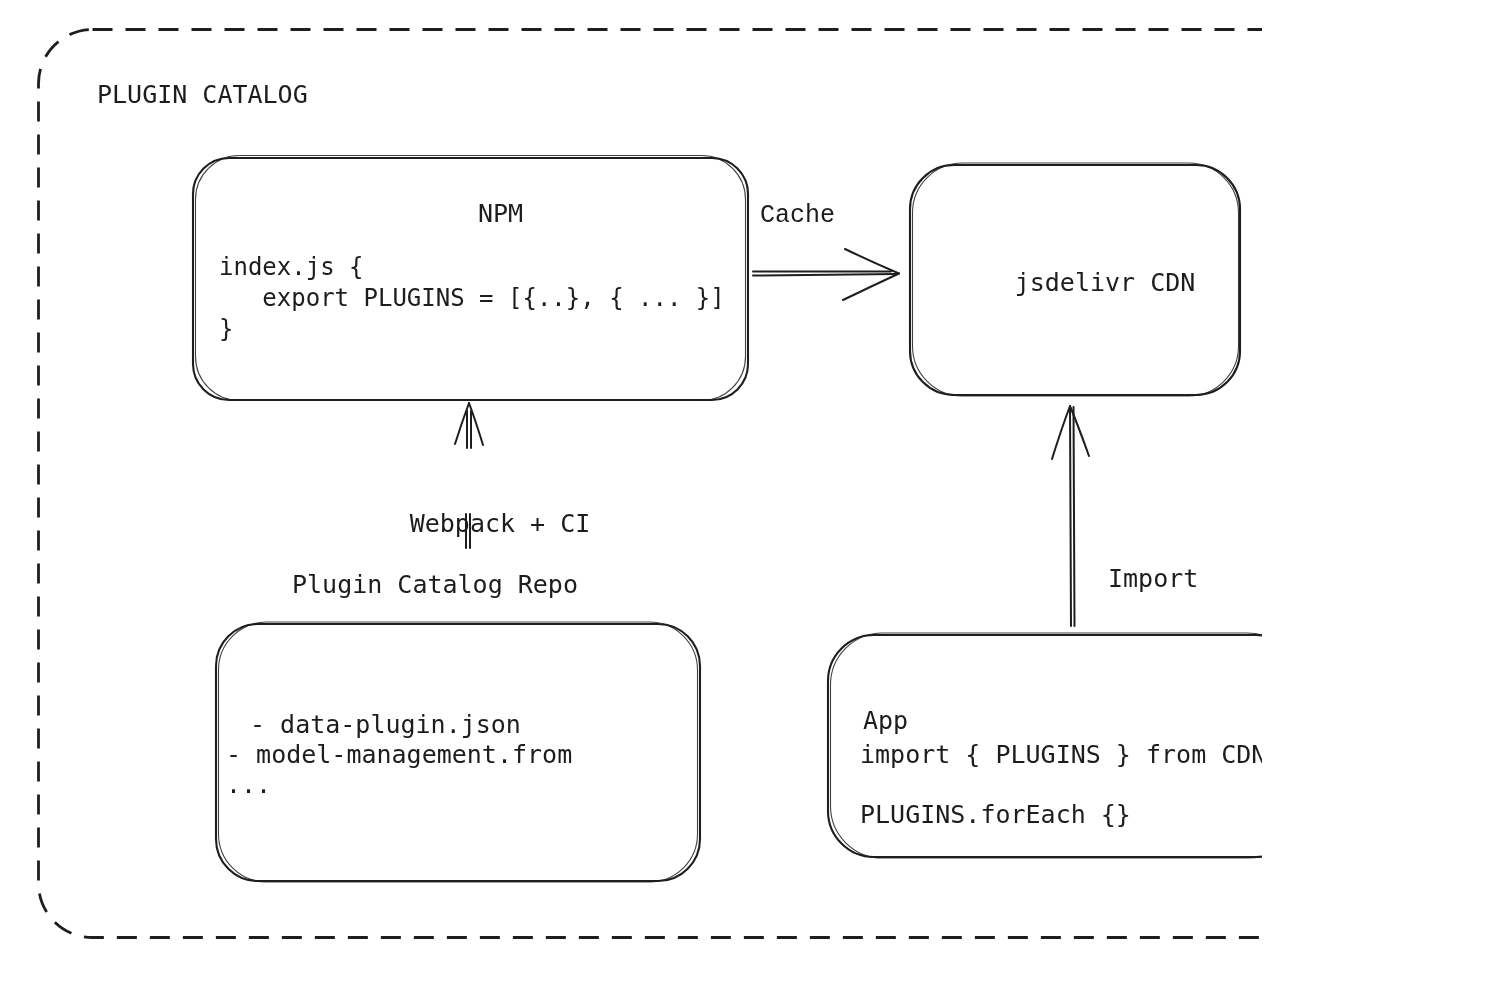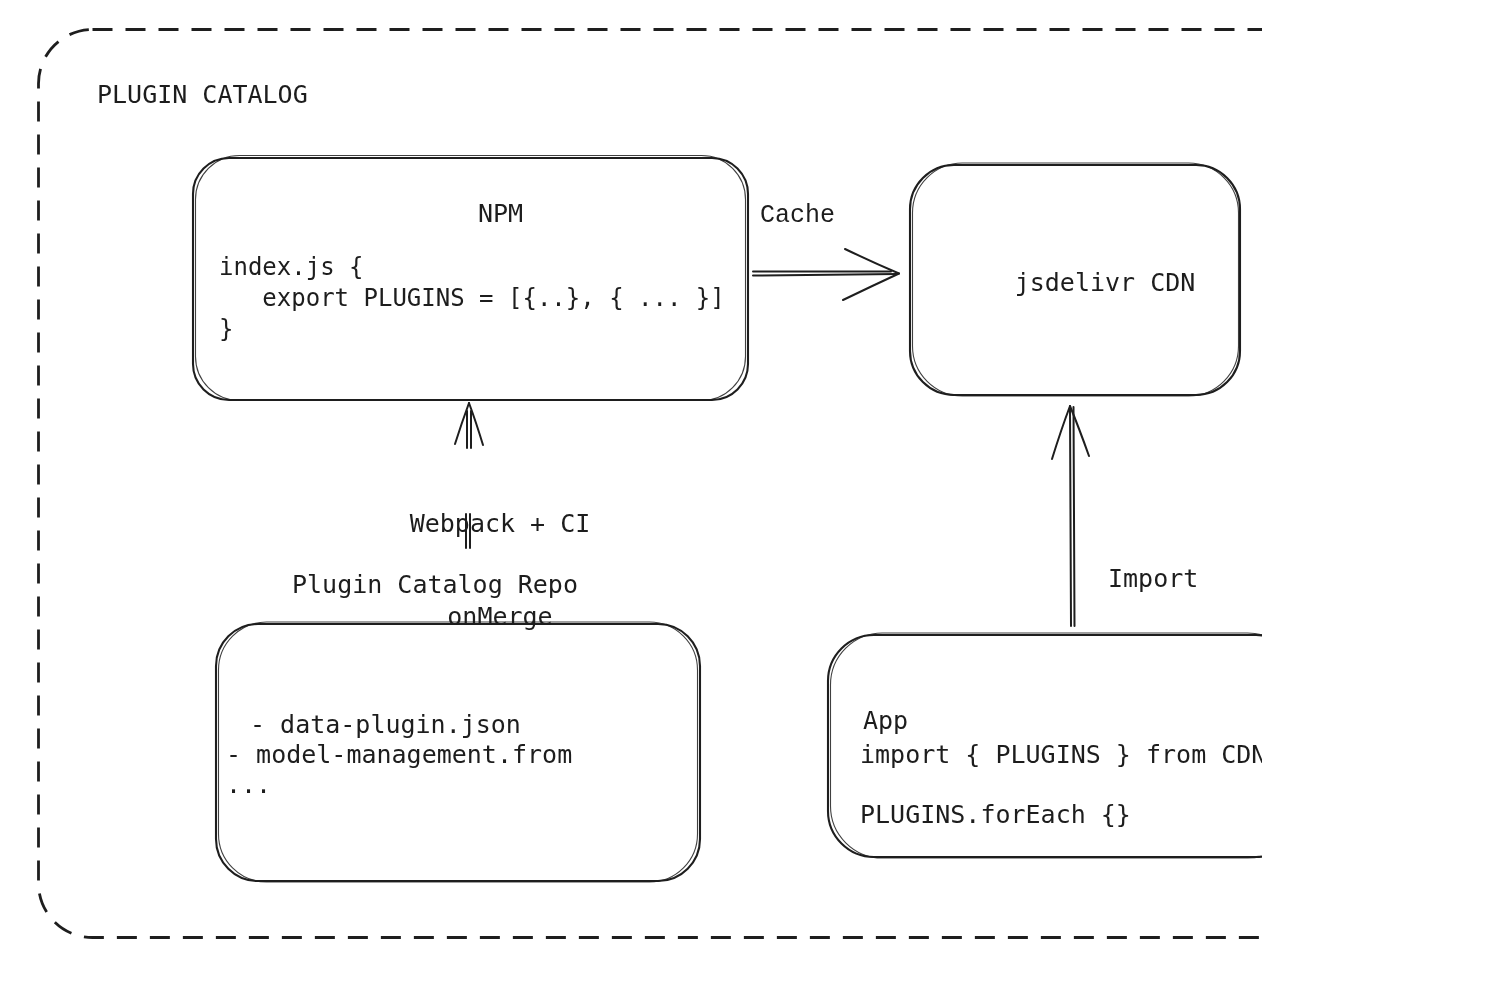--- a/index.html
+++ b/index.html
@@ -90,21 +90,20 @@
     <div class="lbl code" style="position:static;">   export PLUGINS = [{..}, { ... }]</div>
     <div class="lbl code" style="position:static;">}</div>
   </div>
 
   <div class="lbl centered" style="left:910px; top:267px; width:330px;">jsdelivr CDN</div>
 
   <div class="lbl" style="left:760px; top:200px;font-family:Liberation Mono, monospace;">Cache</div>
 
   <div class="lbl centered" style="left:330px; top:446px; width:280px;">
     <div>Webpack + CI</div>
-    <div>onMerge</div>
   </div>
 
   <div class="lbl" style="left:292px; top:569px;">Plugin Catalog Repo</div>
 
   <div class="layer files" style="left:226px; top:710px; position:absolute;">
     <div class="lbl files" style="position:static;margin-left:24px;">- data-plugin.json</div>
     <div class="lbl files" style="position:static;">- model-management.from</div>
     <div class="lbl files" style="position:static;">...</div>
   </div>
 

